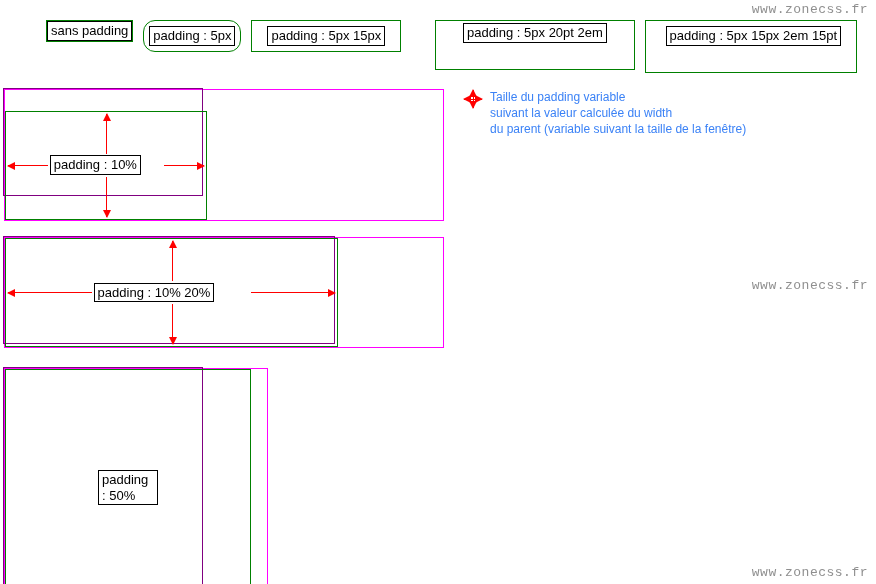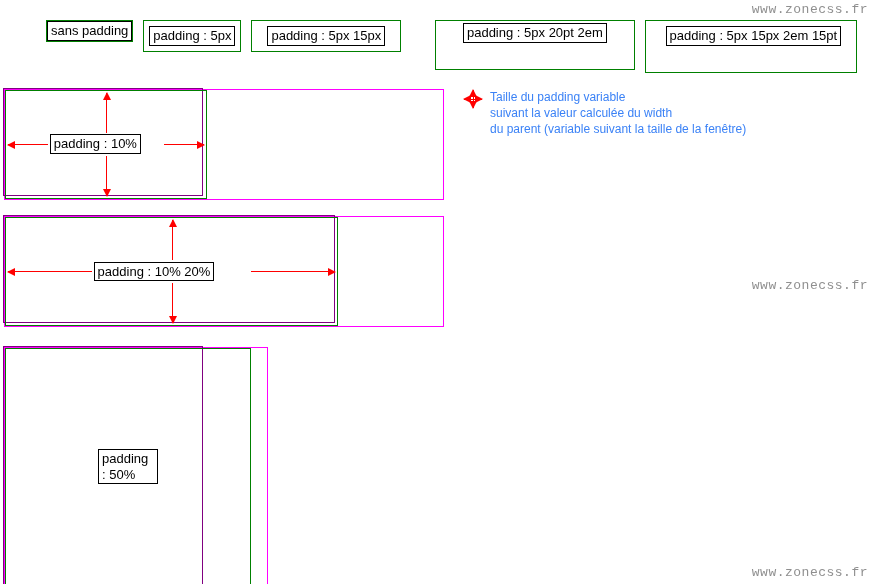--- a/index.html
+++ b/index.html
@@ -38,21 +38,21 @@
   }
   .label-box {
     display: inline-block;
     border: 1px solid #000;
     padding: 1px 3px;
     font-size: 13px;
     line-height: 1.2;
     background: #fff;
   }
   .pad0  { padding: 0; margin-left: 42px; }
-  .pad1  { padding: 5px; }
+  .pad1  { padding: 5px; border-radius: 12px; }
   .pad2  { padding: 5px 15px; }
   .pad3  { padding: 2px 20pt 2em; margin-left: 24px; }
   .pad4  { padding: 5px 15px 2em 15pt; }
 
   
   .section {
     margin-top: 16px;
     display: flex;
     align-items: flex-start;
     gap: 20px;
@@ -128,21 +128,21 @@
   </div>
   <div class="box-green pad4">
     <span class="label-box">padding : 5px 15px 2em 15pt</span>
   </div>
 </div>
 
 <div class="section">
   <div class="demo-block" style="width:440px;">
     <div class="purple-under" style="left:-1px; top:-1px; width:200px; height:108px;"></div>
     <div class="magenta-frame">
-      <div class="green-inner pad10" style="width:112px;">
+      <div class="green-inner pad10" style="width:112px;margin-top:21px;">
         <span class="label-box">padding : 10%</span>
         
         <div class="arrow-v" style="left:50%; top:2px; height:40px;">
             <span class="tri-u" style="left:-4px; top:-1px;"></span>
           </div>
         <div class="arrow-v" style="left:50%; bottom:2px; height:40px;">
             <span class="tri-d" style="left:-4px; bottom:-1px;"></span>
           </div>
         
         <div class="arrow-h" style="top:50%; left:2px; width:40px;">

